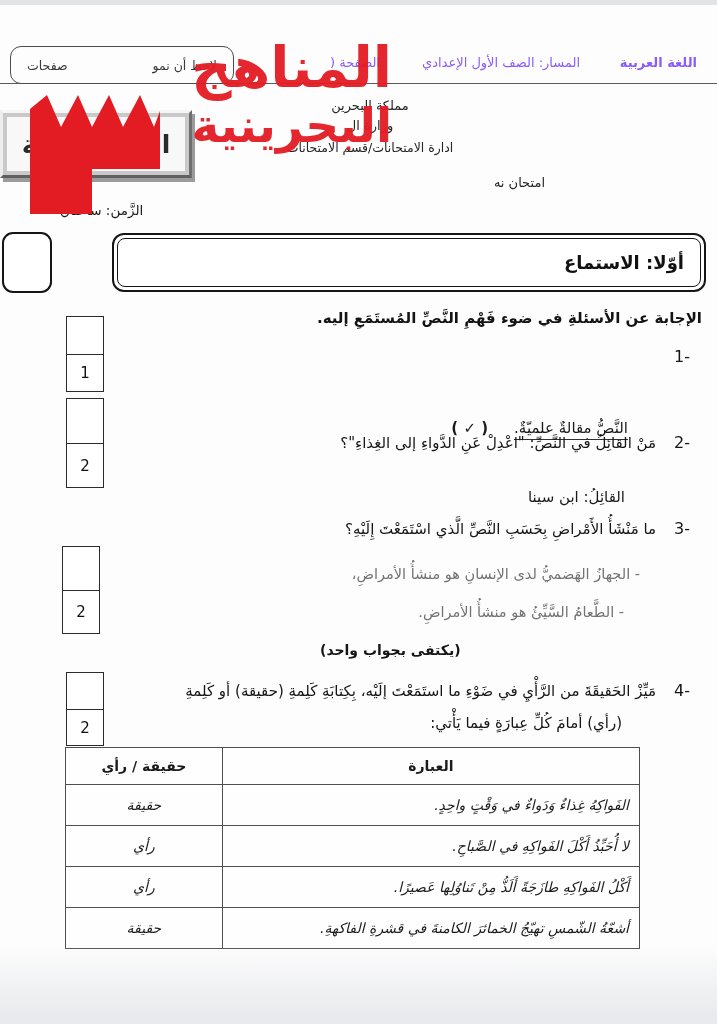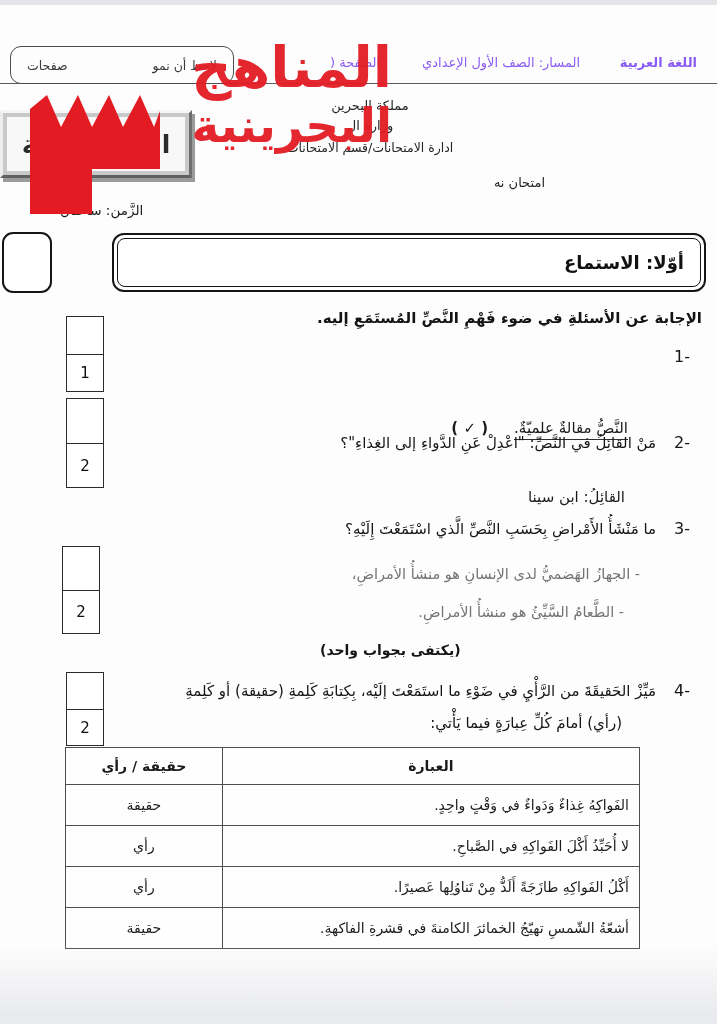--- a/index.html
+++ b/index.html
@@ -67,21 +67,21 @@
   .scorebox{width:38px;background:#fff;border:1.7px solid #2b2b2b;box-sizing:border-box;}
   .scorecell{width:100%;display:flex;align-items:center;justify-content:center;
     font-size:15px;color:#111;box-sizing:border-box;}
   .scorecell + .scorecell{border-top:1.7px solid #2b2b2b;}
   
   table.facts{position:absolute;left:65px;top:747px;width:575px;border-collapse:collapse;
     background:#fefefe;}
   table.facts td,table.facts th{border:1.4px solid #4f4f4f;font-weight:normal;
     font-size:14px;color:#1b1b1b;padding:0 10px;box-sizing:border-box;}
   table.facts th{height:37px;text-align:center;font-weight:bold;}
-  table.facts td{height:41px;}
+  table.facts td{height:41px;font-style:italic;}
   td.stmt{text-align:right;width:418px;}
   td.ans,th.ans{text-align:center;width:157px;}
 </style>
 </head>
 <body>
 
 <div class="page">
 
   <div class="abs top-strip"></div>
 

